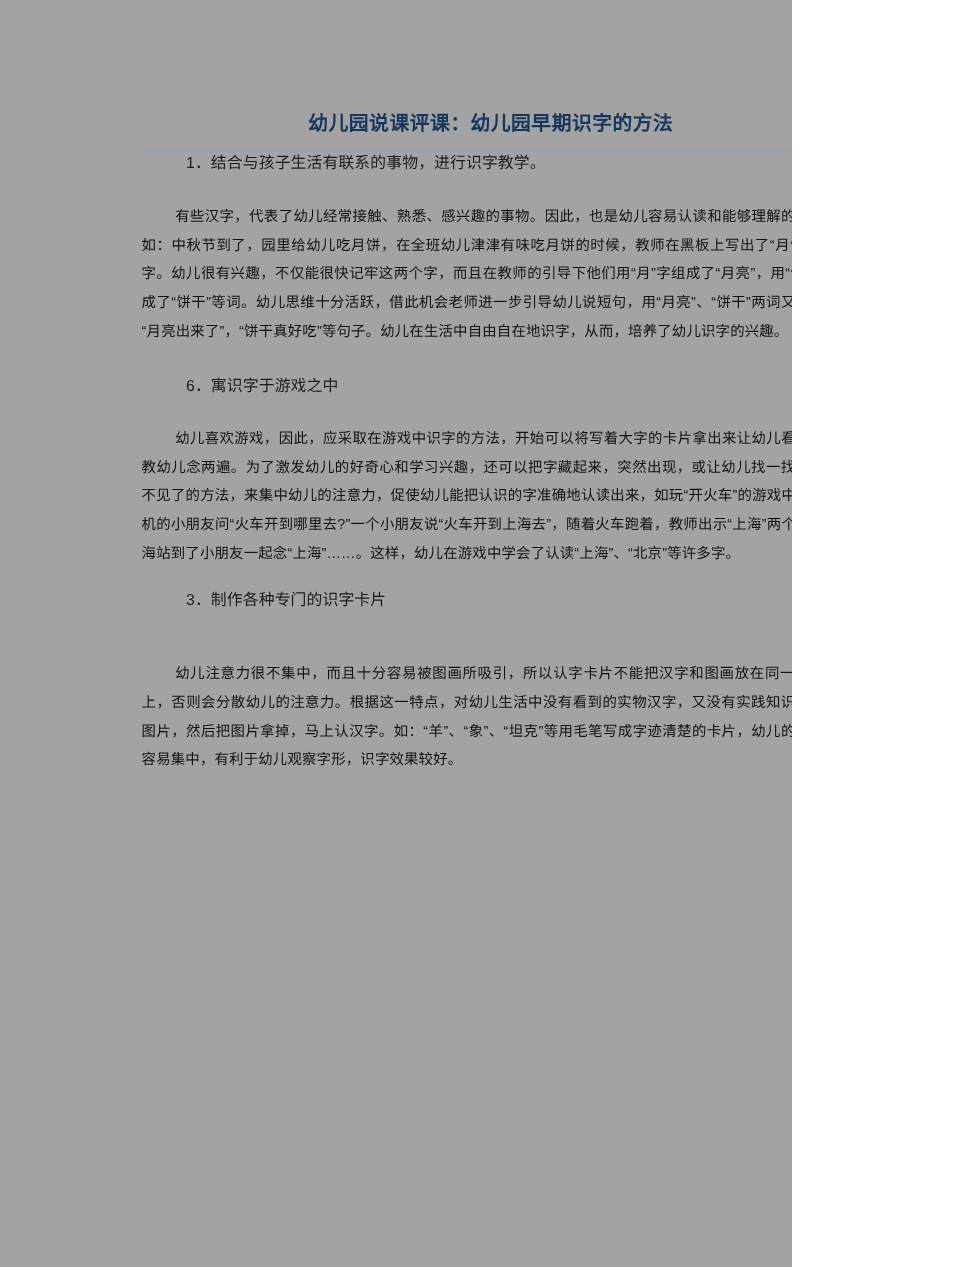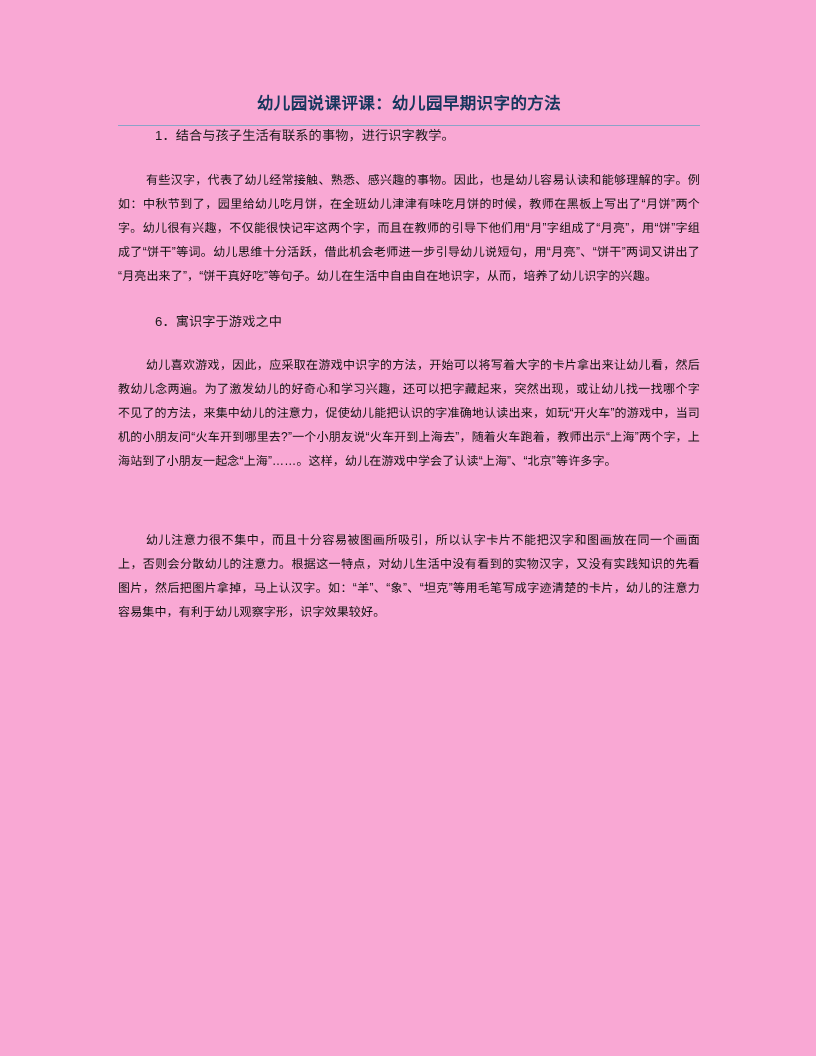--- a/index.html
+++ b/index.html
@@ -4,23 +4,23 @@
 <title>幼儿园说课评课：幼儿园早期识字的方法</title>
 <style>
   html, body {
     margin: 0;
     padding: 0;
     background: #ffffff;
   }
 
   .page {
     position: relative;
-    width: 816px;
+    width: 660px;
     height: 1056px;
-    background: #f9a8d4;
+    background: #a3a3a3;
     box-sizing: border-box;
     overflow: hidden;
     font-family: "Liberation Serif", "DejaVu Serif", serif;
   }
 
   .content {
     position: absolute;
     left: 118px;
     top: 0;
     width: 582px;
@@ -97,20 +97,21 @@
       <p class="para">有些汉字，代表了幼儿经常接触、熟悉、感兴趣的事物。因此，也是幼儿容易认读和能够理解的字。例如：中秋节到了，园里给幼儿吃月饼，在全班幼儿津津有味吃月饼的时候，教师在黑板上写出了“月饼”两个字。幼儿很有兴趣，不仅能很快记牢这两个字，而且在教师的引导下他们用“月”字组成了“月亮”，用“饼”字组成了“饼干”等词。幼儿思维十分活跃，借此机会老师进一步引导幼儿说短句，用“月亮”、“饼干”两词又讲出了“月亮出来了”，“饼干真好吃”等句子。幼儿在生活中自由自在地识字，从而，培养了幼儿识字的兴趣。</p>
 
       <div class="gap-lg"></div>
 
       <p class="heading">6．寓识字于游戏之中</p>
       <div class="gap-md"></div>
       <p class="para">幼儿喜欢游戏，因此，应采取在游戏中识字的方法，开始可以将写着大字的卡片拿出来让幼儿看，然后教幼儿念两遍。为了激发幼儿的好奇心和学习兴趣，还可以把字藏起来，突然出现，或让幼儿找一找哪个字不见了的方法，来集中幼儿的注意力，促使幼儿能把认识的字准确地认读出来，如玩“开火车”的游戏中，当司机的小朋友问“火车开到哪里去?”一个小朋友说“火车开到上海去”，随着火车跑着，教师出示“上海”两个字，上海站到了小朋友一起念“上海”……。这样，幼儿在游戏中学会了认读“上海”、“北京”等许多字。</p>
 
       <div class="gap-sm"></div>
 
+      <p class="heading">3．制作各种专门的识字卡片</p>
       <div class="gap-sm"></div>
 
       <div class="gap-md"></div>
 
       <p class="para">幼儿注意力很不集中，而且十分容易被图画所吸引，所以认字卡片不能把汉字和图画放在同一个画面上，否则会分散幼儿的注意力。根据这一特点，对幼儿生活中没有看到的实物汉字，又没有实践知识的先看图片，然后把图片拿掉，马上认汉字。如：“羊”、“象”、“坦克”等用毛笔写成字迹清楚的卡片，幼儿的注意力容易集中，有利于幼儿观察字形，识字效果较好。</p>
 
     </div>
   </div>
 </div>
 

